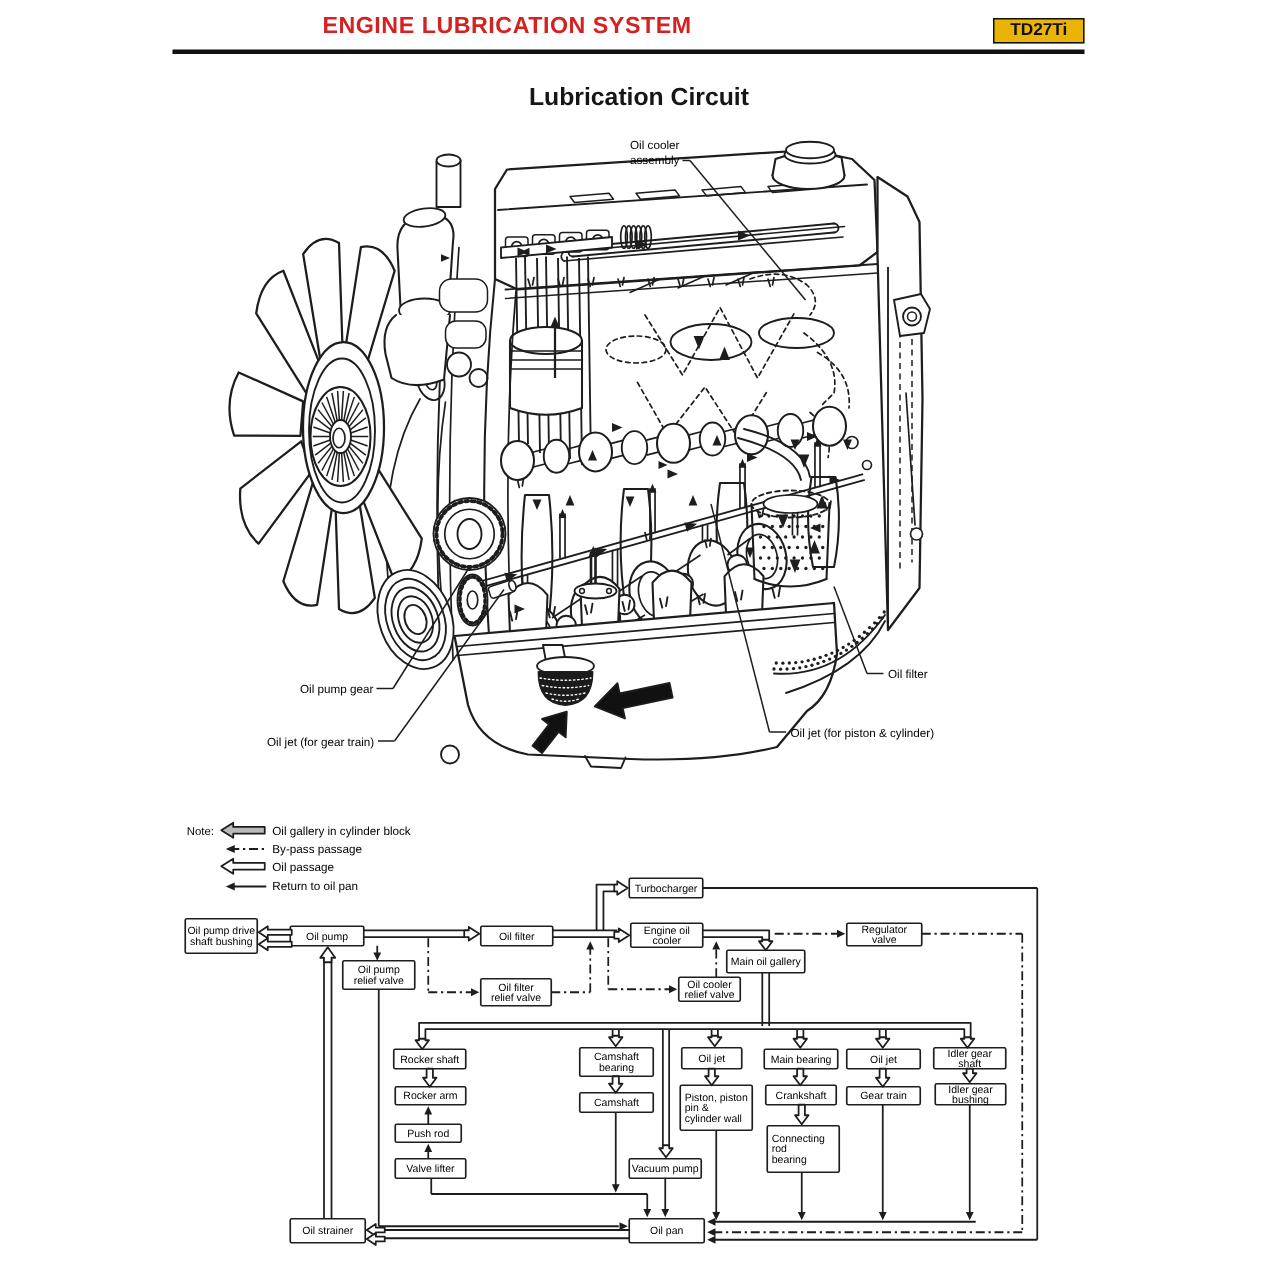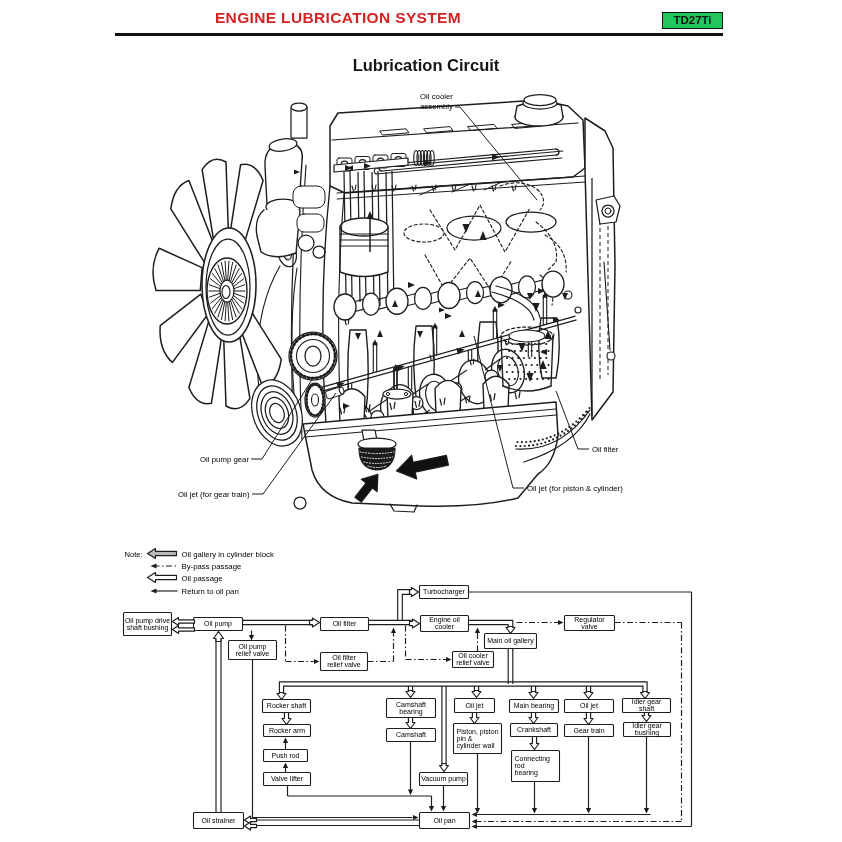--- a/index.html
+++ b/index.html
@@ -1,19 +1,19 @@
 <!DOCTYPE html>
 <html><head><meta charset="utf-8">
 <style>
 html,body{margin:0;padding:0;background:#fff;width:842px;height:842px;overflow:hidden}
 .hdr{position:absolute;left:0;top:9px;width:676px;text-align:center;
  font:bold 15.5px "Liberation Sans",sans-serif;color:#d42222;letter-spacing:.35px}
 .rule{position:absolute;left:115px;top:33px;width:608px;height:2.8px;background:#111}
 .tag{position:absolute;left:662px;top:12px;width:59px;height:15px;border:1.8px solid #111;
- font:bold 11.5px "Liberation Sans",sans-serif;text-align:center;line-height:15px;color:#111;background:#22c55e}
+ font:bold 11.5px "Liberation Sans",sans-serif;text-align:center;line-height:15px;color:#111;background:#eab308}
 .title{position:absolute;left:5px;top:56px;width:842px;text-align:center;
  font:bold 16.5px "Liberation Sans",sans-serif;color:#161616}
 </style></head>
 <body>
 <div class="hdr">ENGINE LUBRICATION SYSTEM</div>
 <div class="rule"></div>
 <div class="tag">TD27Ti</div>
 <div class="title">Lubrication Circuit</div>
 <svg width="842" height="842" viewBox="0 0 842 842" style="position:absolute;left:0;top:0" font-family="Liberation Sans, sans-serif">
 <g stroke-linecap="round">

